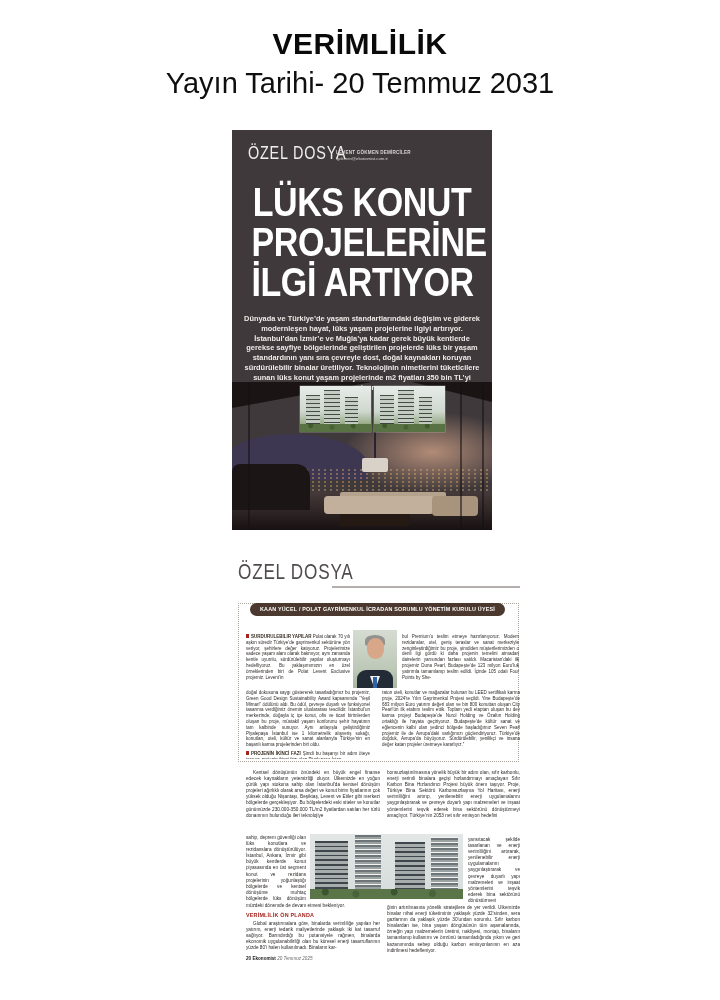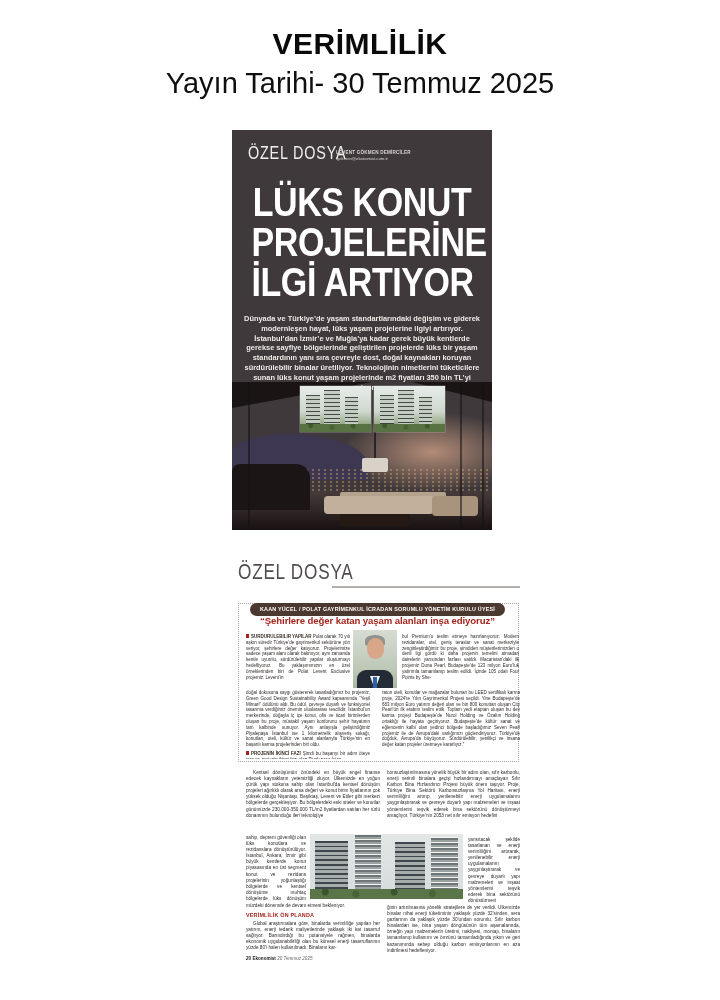--- a/index.html
+++ b/index.html
@@ -108,21 +108,21 @@
   .art-footer .pg{font-weight:800;color:#1c1a19;}
   .art-footer .br{font-weight:800;color:#1c1a19;}
   .art-footer .dt{font-style:italic;color:#6b6765;}
 </style>
 </head>
 <body>
 
 <div class="canvas">
 
   <div class="abs masthead">VERİMLİLİK</div>
-  <div class="abs dateline">Yayın Tarihi- 30 Temmuz 2025</div>
+  <div class="abs dateline">Yayın Tarihi- 20 Temmuz 2031</div>
 
   <div class="abs cover">
     <div class="abs cover-section"><span class="cond">ÖZEL DOSYA</span></div>
     <div class="abs cover-byline">
       <div class="nm">LEVENT GÖKMEN DEMİRCİLER</div>
       <div class="em">lgokmen@ekonomist.com.tr</div>
     </div>
     <div class="abs cover-title">
       <span class="tl">LÜKS KONUT</span>
       <span class="tl">PROJELERİNE</span>
@@ -164,21 +164,20 @@
 
   <div class="abs article">
     <div class="abs art-section"><span class="cond">ÖZEL DOSYA</span></div>
     <div class="abs art-rule"></div>
 
     <div class="abs dotbox"></div>
 
     <div class="abs badge">
       <span class="pill"><span class="nm">KAAN YÜCEL</span><span class="rl"> / POLAT GAYRİMENKUL İCRADAN SORUMLU YÖNETİM KURULU ÜYESİ</span></span>
     </div>
-    <div class="abs headline">“Şehirlere değer katan yaşam alanları inşa ediyoruz”</div>
 
     <div class="abs portrait">
       <div class="hair"></div>
       <div class="face"></div>
       <div class="suit"></div>
       <div class="shirt"></div>
       <div class="tie"></div>
     </div>
 
     <div class="abs boxtxt bx-left-top">

